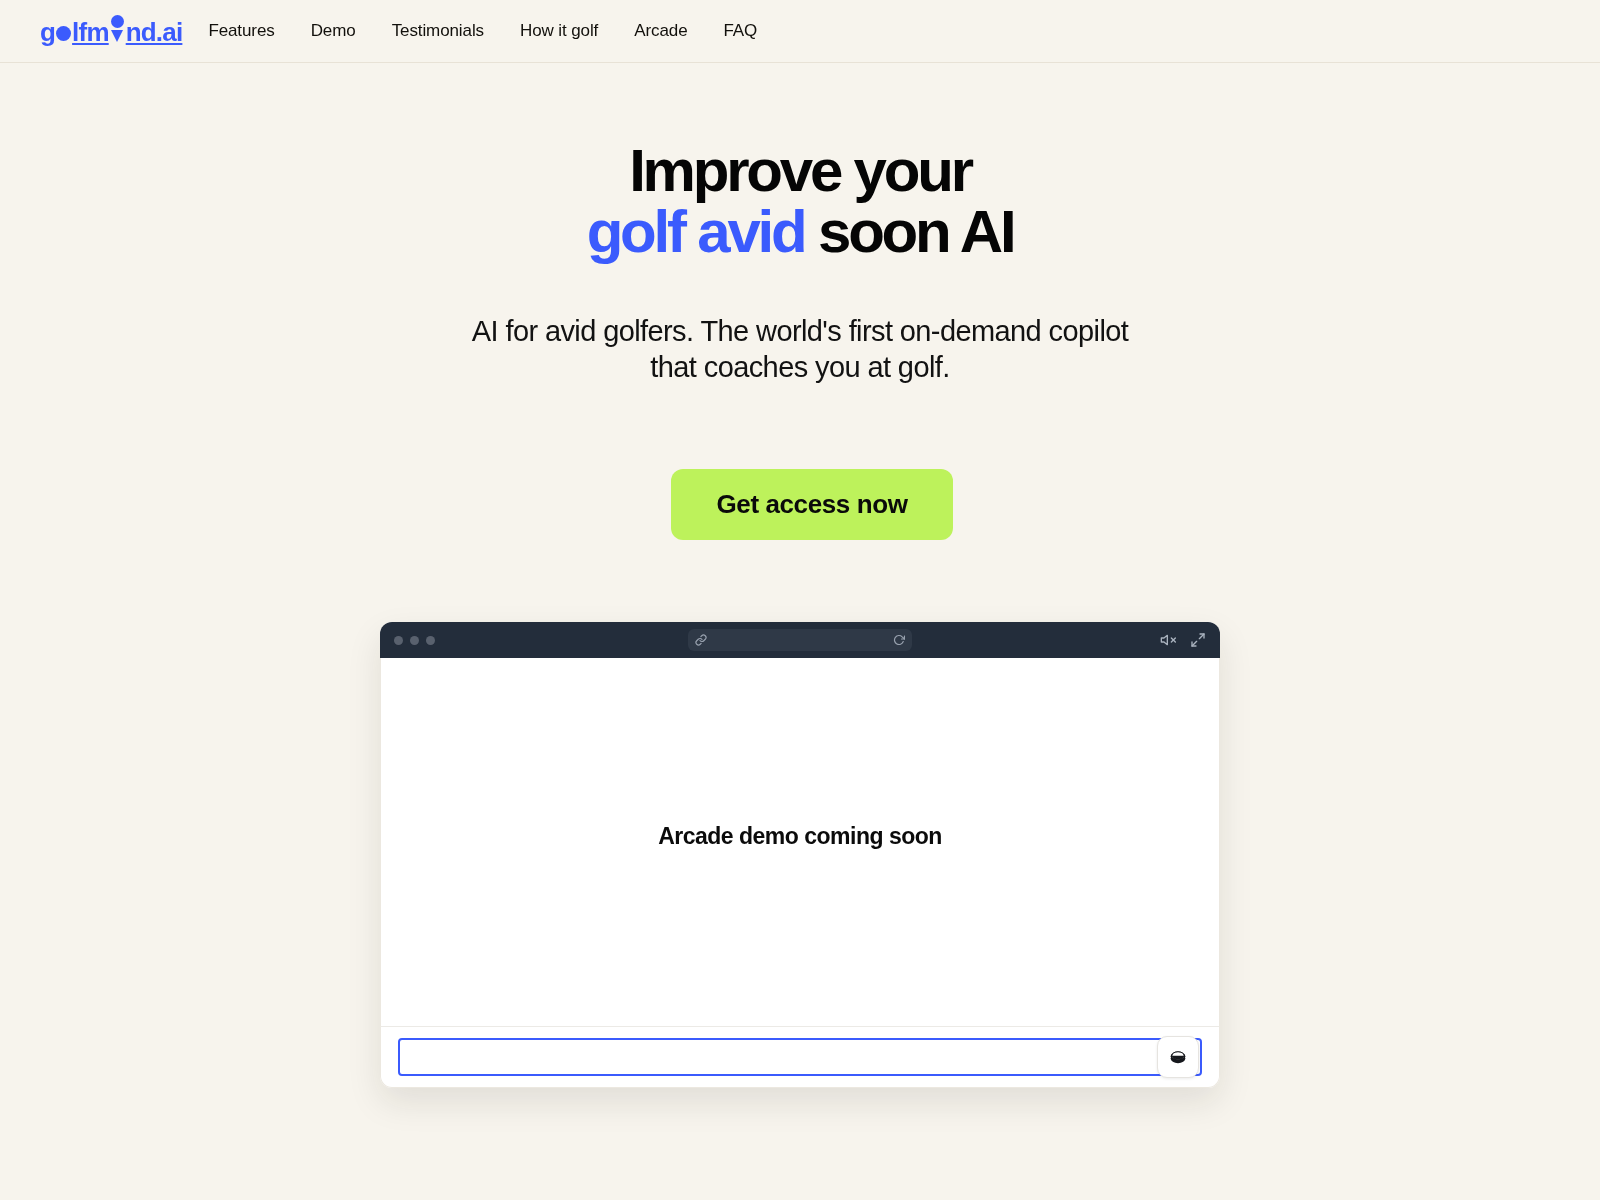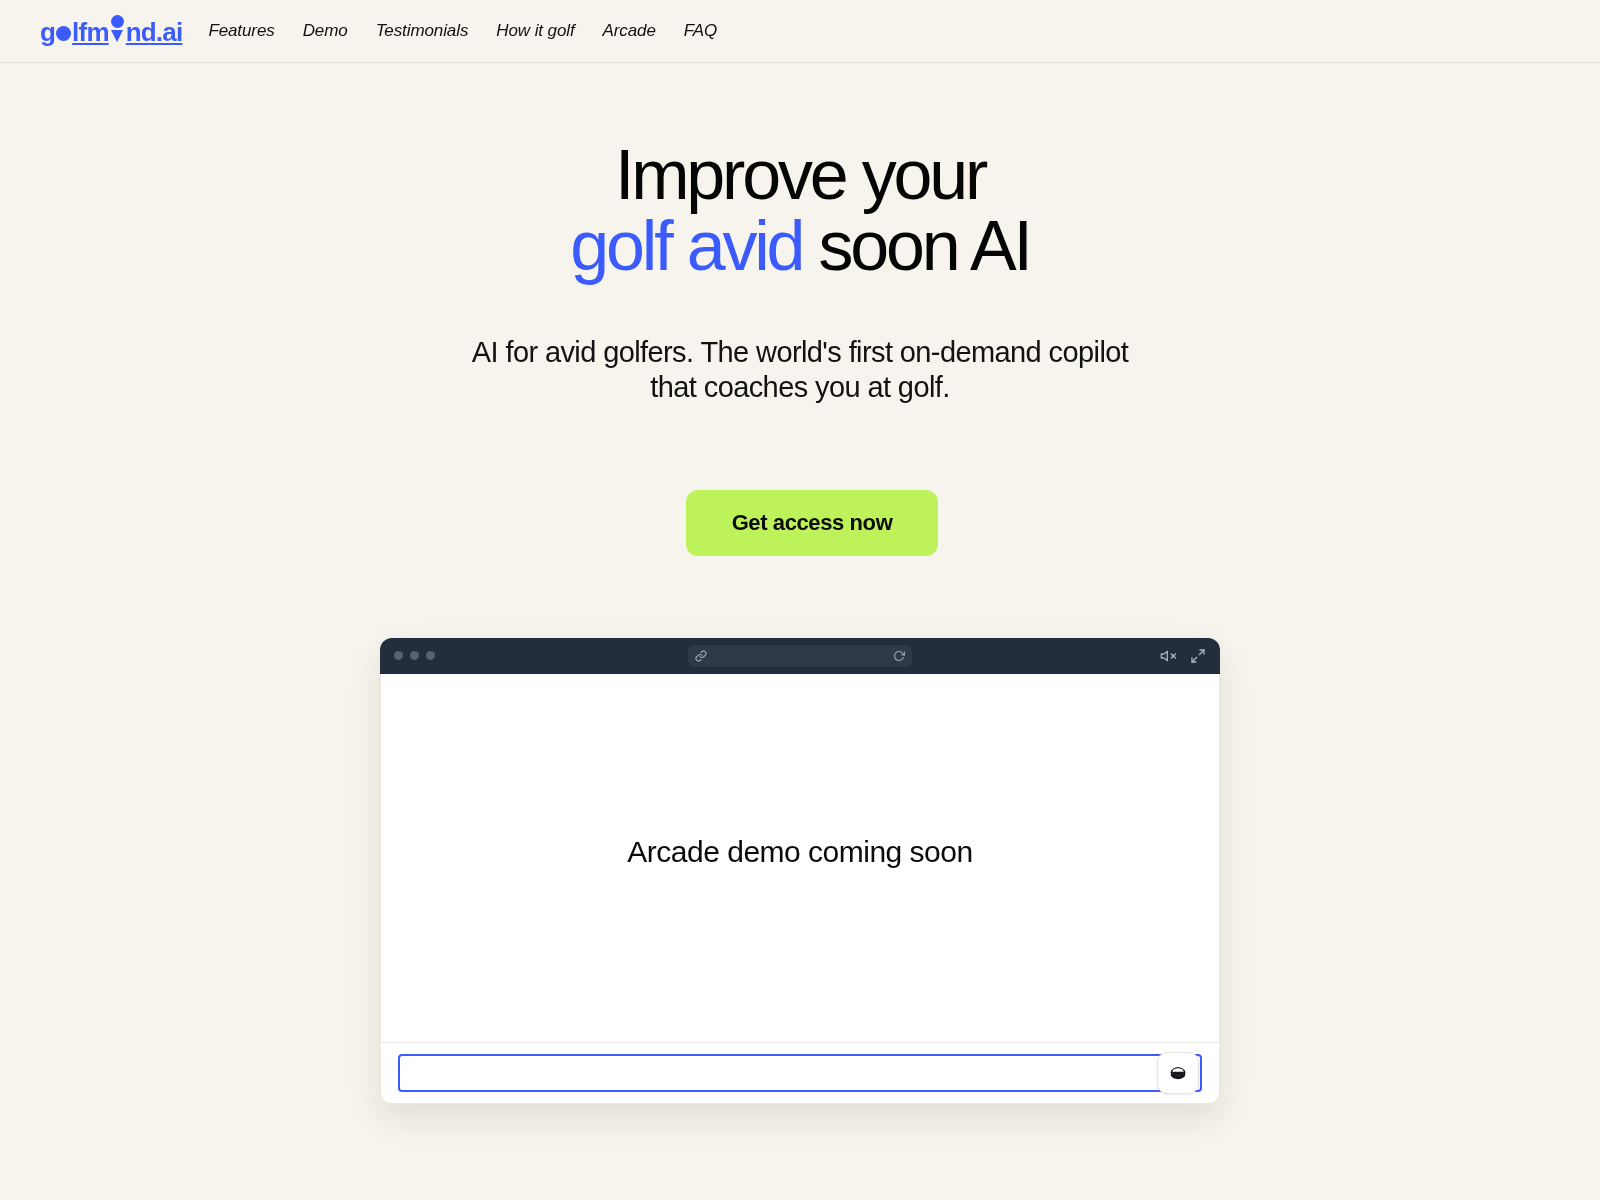--- a/index.html
+++ b/index.html
@@ -80,41 +80,40 @@
     left: 1.5px;
     width: 0; height: 0;
     border-left: 6px solid transparent;
     border-right: 6px solid transparent;
     border-top: 12px solid #3b5bfd;
   }
 
   .main-nav {
     display: flex;
     align-items: center;
-    gap: 28px;
-    font-style: italic;
+    gap: 36px;
   }
   .nav-link {
     font-size: 17px;
     color: #12100c;
     text-decoration: none;
     cursor: pointer;
     white-space: nowrap;
     letter-spacing: -0.1px;
   }
 
   
   .hero {
     text-align: center;
     padding-top: 77px;
   }
   .hero-title {
-    font-size: 70px;
+    font-size: 60px;
     line-height: 1.02;
-    font-weight: 400;
+    font-weight: 700;
     letter-spacing: -3.2px;
     color: #050505;
   }
   .hero-title .accent { color: #3b5bfd; }
   .hero-line { display: block; }
 
   .hero-sub {
     margin: 52px auto 0;
     max-width: 680px;
     font-size: 29px;
@@ -127,21 +126,21 @@
   .cta-wrap {
     margin-top: 84px;
     display: flex;
     justify-content: center;
   }
   .cta-button {
     background: #bdf25b;
     border: none;
     border-radius: 12px;
     font-family: inherit;
-    font-size: 22px;
+    font-size: 26px;
     font-weight: 700;
     letter-spacing: -0.4px;
     color: #0a0a0a;
     padding: 20px 46px;
     cursor: pointer;
     margin-left: 24px;
   }
 
   
   .demo-wrap {
@@ -206,22 +205,22 @@
   .demo-body {
     background: #ffffff;
     height: 368px;
     display: flex;
     align-items: center;
     justify-content: center;
     border-left: 1px solid #ece8e0;
     border-right: 1px solid #ece8e0;
   }
   .demo-placeholder {
-    font-size: 30px;
-    font-weight: 400;
+    font-size: 23px;
+    font-weight: 700;
     letter-spacing: -0.5px;
     color: #0b0b0b;
     position: relative;
     top: -6px;
   }
 
   .demo-footer {
     background: #ffffff;
     border-top: 1px solid #eceae6;
     border-left: 1px solid #ece8e0;

